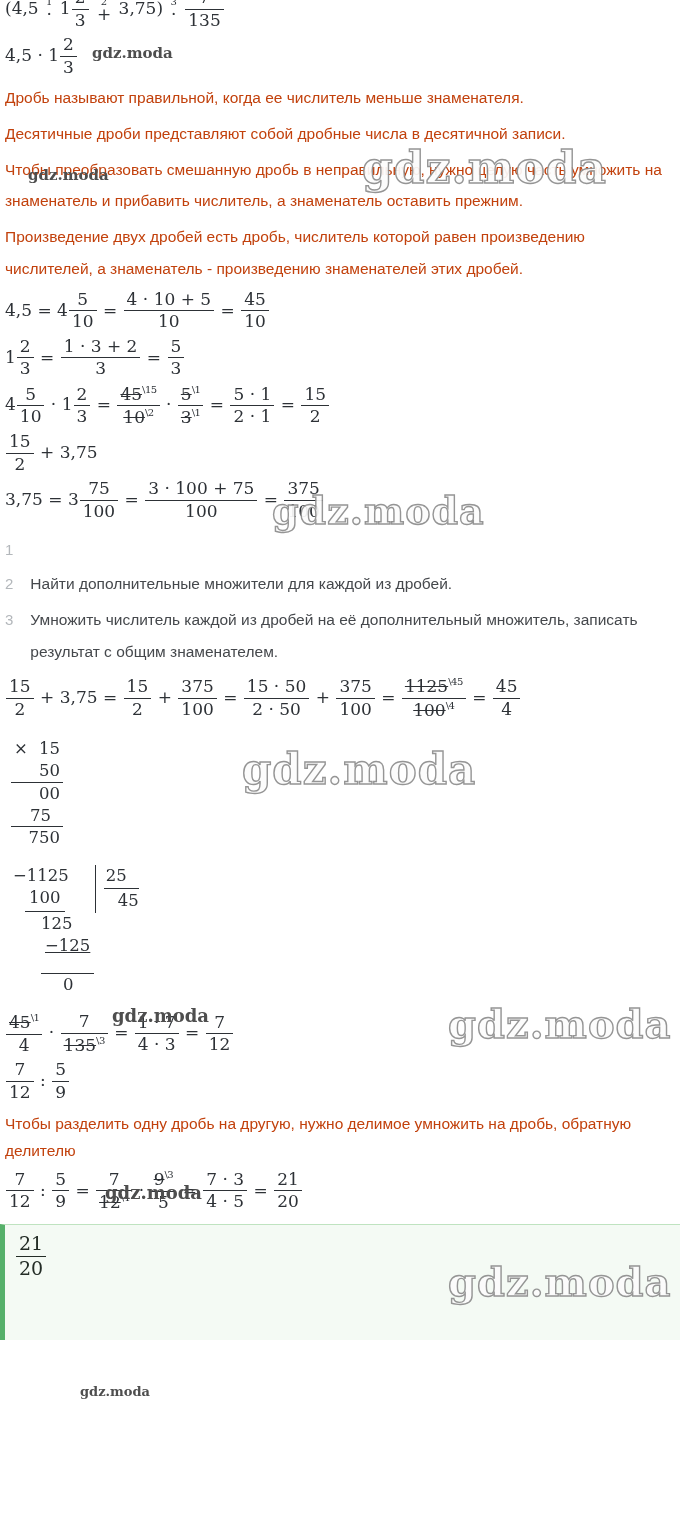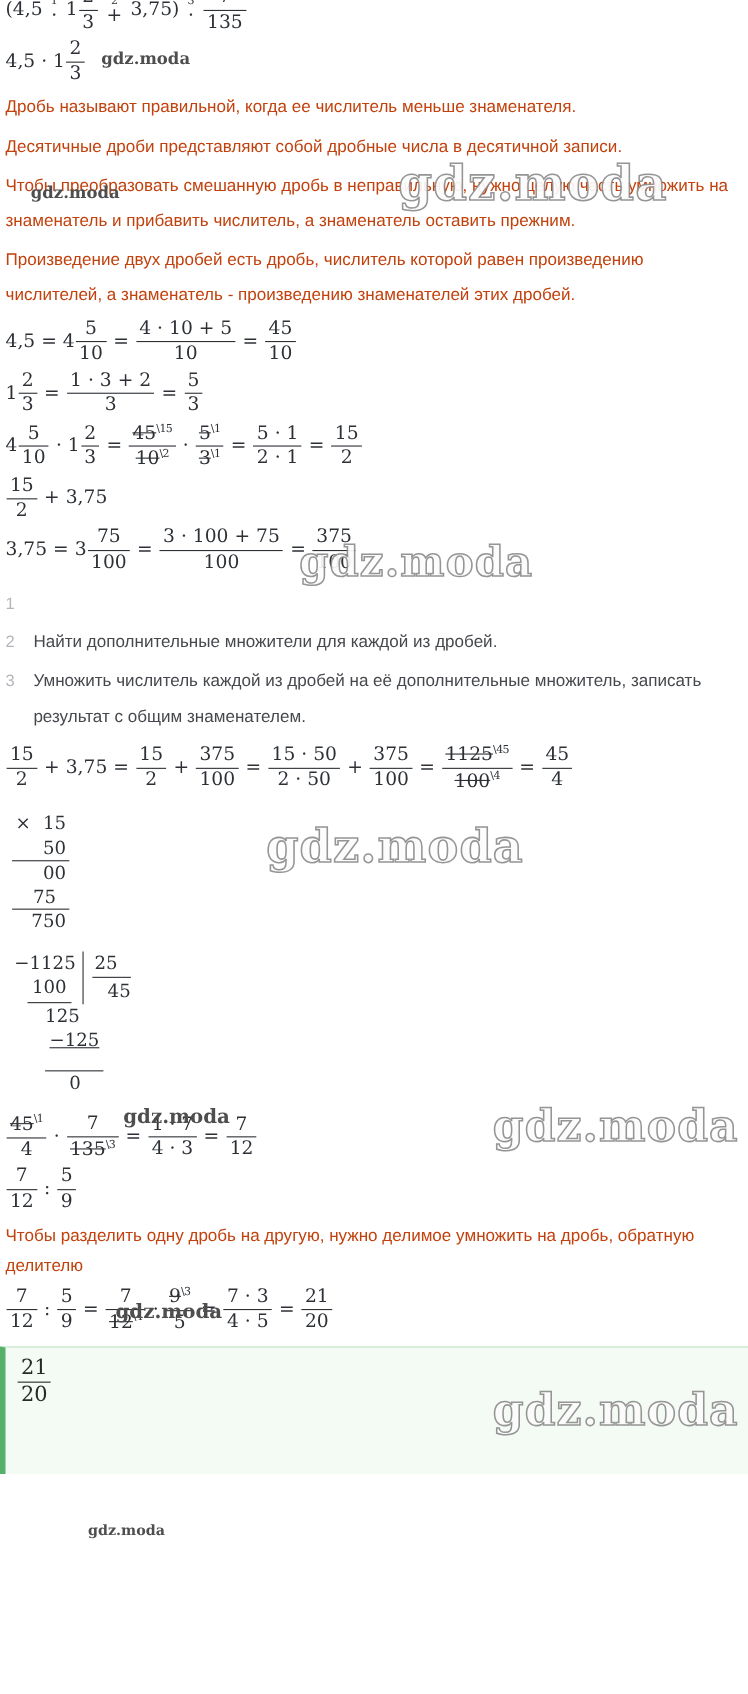--- a/index.html
+++ b/index.html
@@ -32,21 +32,21 @@
   .step-num { color:#b3b7bb; font-size:15px; line-height:2.1; }
   .step-text { font-size:15.5px; line-height:2.1; color:#45484c; }
 
   .colmult { font-family:"DejaVu Serif","Liberation Serif",serif; font-size:16.5px; color:#2d3136; margin:18px 0 16px 6px; width:52px; }
   .cm-line { display:flex; justify-content:flex-end; padding:1px 3px; line-height:1.2; }
   .cm-first { justify-content:space-between; }
   .cm-ul { border-bottom:1.4px solid #2d3136; }
   .cm-shift { padding-right:12px; }
 
   .longdiv { font-family:"DejaVu Serif","Liberation Serif",serif; font-size:16.5px; color:#2d3136; margin:16px 0 16px 8px; line-height:1.35; }
-  .ld-top { display:flex; align-items:stretch; }
+  .ld-top { display:flex; align-items:stretch;gap:20px; }
   .ld-left { padding-right:6px; }
   .ld-step1 { margin-left:12px; border-bottom:1.4px solid #2d3136; width:fit-content; padding:0 4px 1px; }
   .ld-right { border-left:1.5px solid #2d3136; padding-left:8px;text-align:right; }
   .ld-divisor { border-bottom:1.5px solid #2d3136; padding:0 12px 1px 2px; width:fit-content; }
   .ld-quot { padding:1px 0 0 4px; }
   .ld-step2 { margin-left:28px; }
   .ld-step3 { margin-left:28px; border-bottom:1.4px solid #2d3136; width:fit-content; padding:0 4px 16px;text-decoration:underline; }
   .ld-rem { margin-left:50px; }
 
   .answer { margin:12px -8px 0 -5px; background:#f4faf4; border-top:1px solid #bfe3c0; border-left:5px solid #56b06a; padding:8px 0 60px 10px; }
@@ -88,21 +88,21 @@
   <div class="steps">
     <div class="step">
       <span class="step-num">1</span>
     </div>
     <div class="step">
       <span class="step-num">2</span>
       <span class="step-text">Найти дополнительные множители для каждой из дробей.</span>
     </div>
     <div class="step">
       <span class="step-num">3</span>
-      <span class="step-text">Умножить числитель каждой из дробей на её дополнительные множитель, записать результат с общим знаменателем.</span>
+      <span class="step-text">Умножить числитель каждой из дробей на её дополнительный множитель, записать результат с общим знаменателем.</span>
     </div>
   </div>
 
   <div class="math"><span class="frac"><span class="fn"><span class="mtx">15</span></span><span class="fd"><span class="mtx">2</span></span></span><span class="mtx"> + 3,75 = </span><span class="frac"><span class="fn"><span class="mtx">15</span></span><span class="fd"><span class="mtx">2</span></span></span><span class="mtx"> + </span><span class="frac"><span class="fn"><span class="mtx">375</span></span><span class="fd"><span class="mtx">100</span></span></span><span class="mtx"> = </span><span class="frac"><span class="fn"><span class="mtx">15 · 50</span></span><span class="fd"><span class="mtx">2 · 50</span></span></span><span class="mtx"> + </span><span class="frac"><span class="fn"><span class="mtx">375</span></span><span class="fd"><span class="mtx">100</span></span></span><span class="mtx"> = </span><span class="frac"><span class="fn"><span class="cancel"><span class="strike">1125</span><span class="cto">\45</span></span></span><span class="fd"><span class="cancel"><span class="strike">100</span><span class="cto">\4</span></span></span></span><span class="mtx"> = </span><span class="frac"><span class="fn"><span class="mtx">45</span></span><span class="fd"><span class="mtx">4</span></span></span></div>
 
   <div class="colmult">
     <div class="cm-line cm-first">
       <span>×</span>
       <span>15</span>
     </div>

